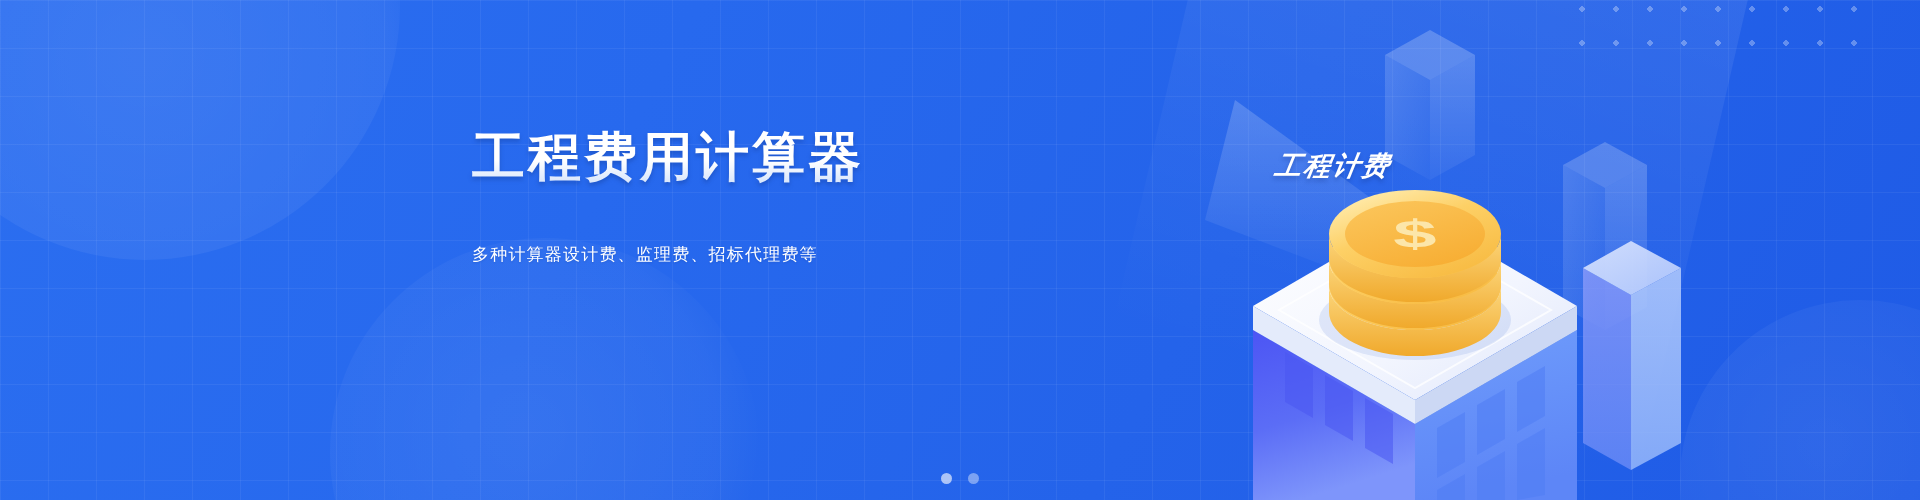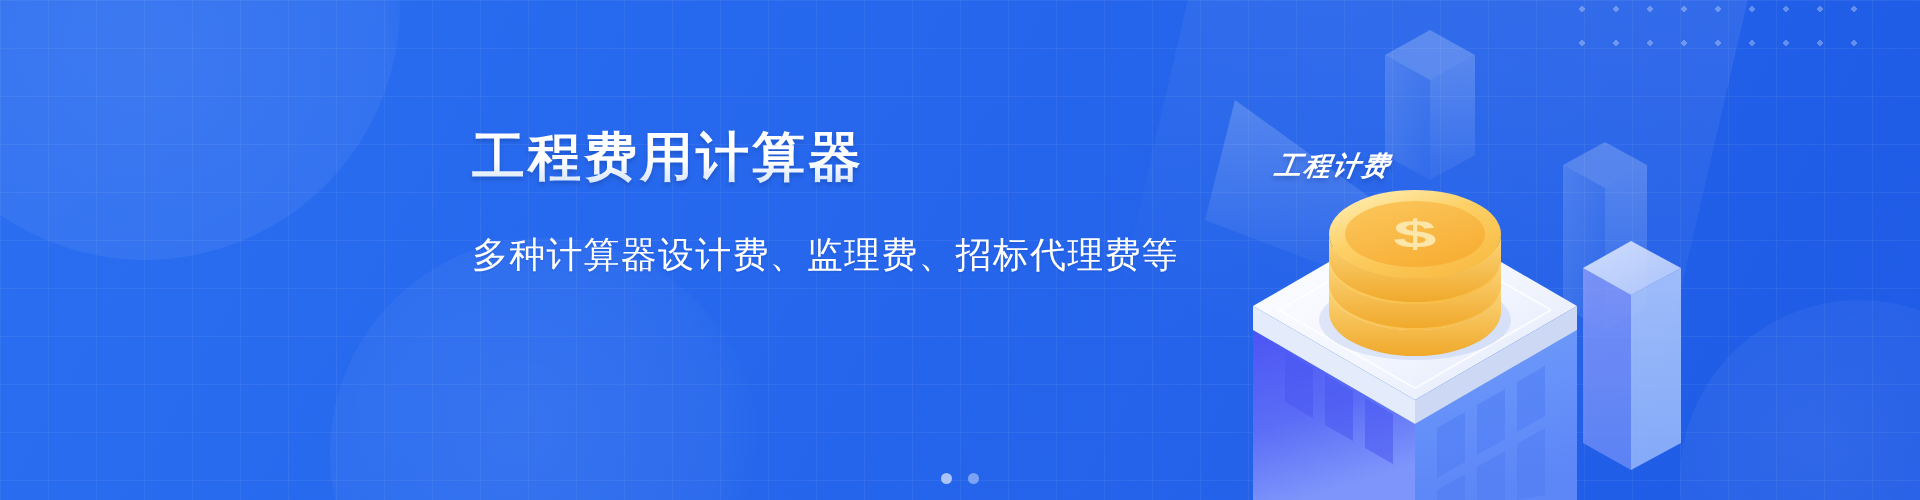--- a/index.html
+++ b/index.html
@@ -63,21 +63,21 @@
     letter-spacing:3px;
     background:linear-gradient(180deg,#ffffff 0%,#ffffff 55%,#cfe0fb 100%);
     -webkit-background-clip:text; background-clip:text;
     color:transparent; -webkit-text-fill-color:transparent;
     filter:drop-shadow(0 3px 2px rgba(10,40,110,.28));
     white-space:nowrap;
   }
   .headline + .headline{ margin-top:10px; }
   .subcopy{ margin-top:44px; }
   .subline{
-    font-size:36px; line-height:46px; color:#ffffff;
+    font-size:17px; line-height:46px; color:#ffffff;
     letter-spacing:1.2px; white-space:nowrap;
     text-shadow:0 1px 2px rgba(10,40,110,.18);
   }
 
   
   .illus{ position:absolute; left:1085px; top:0; width:660px; height:500px; }
   .illus svg{ display:block; width:660px; height:500px; }
 
   .illus-label{
     position:absolute; left:190px; top:148px;

